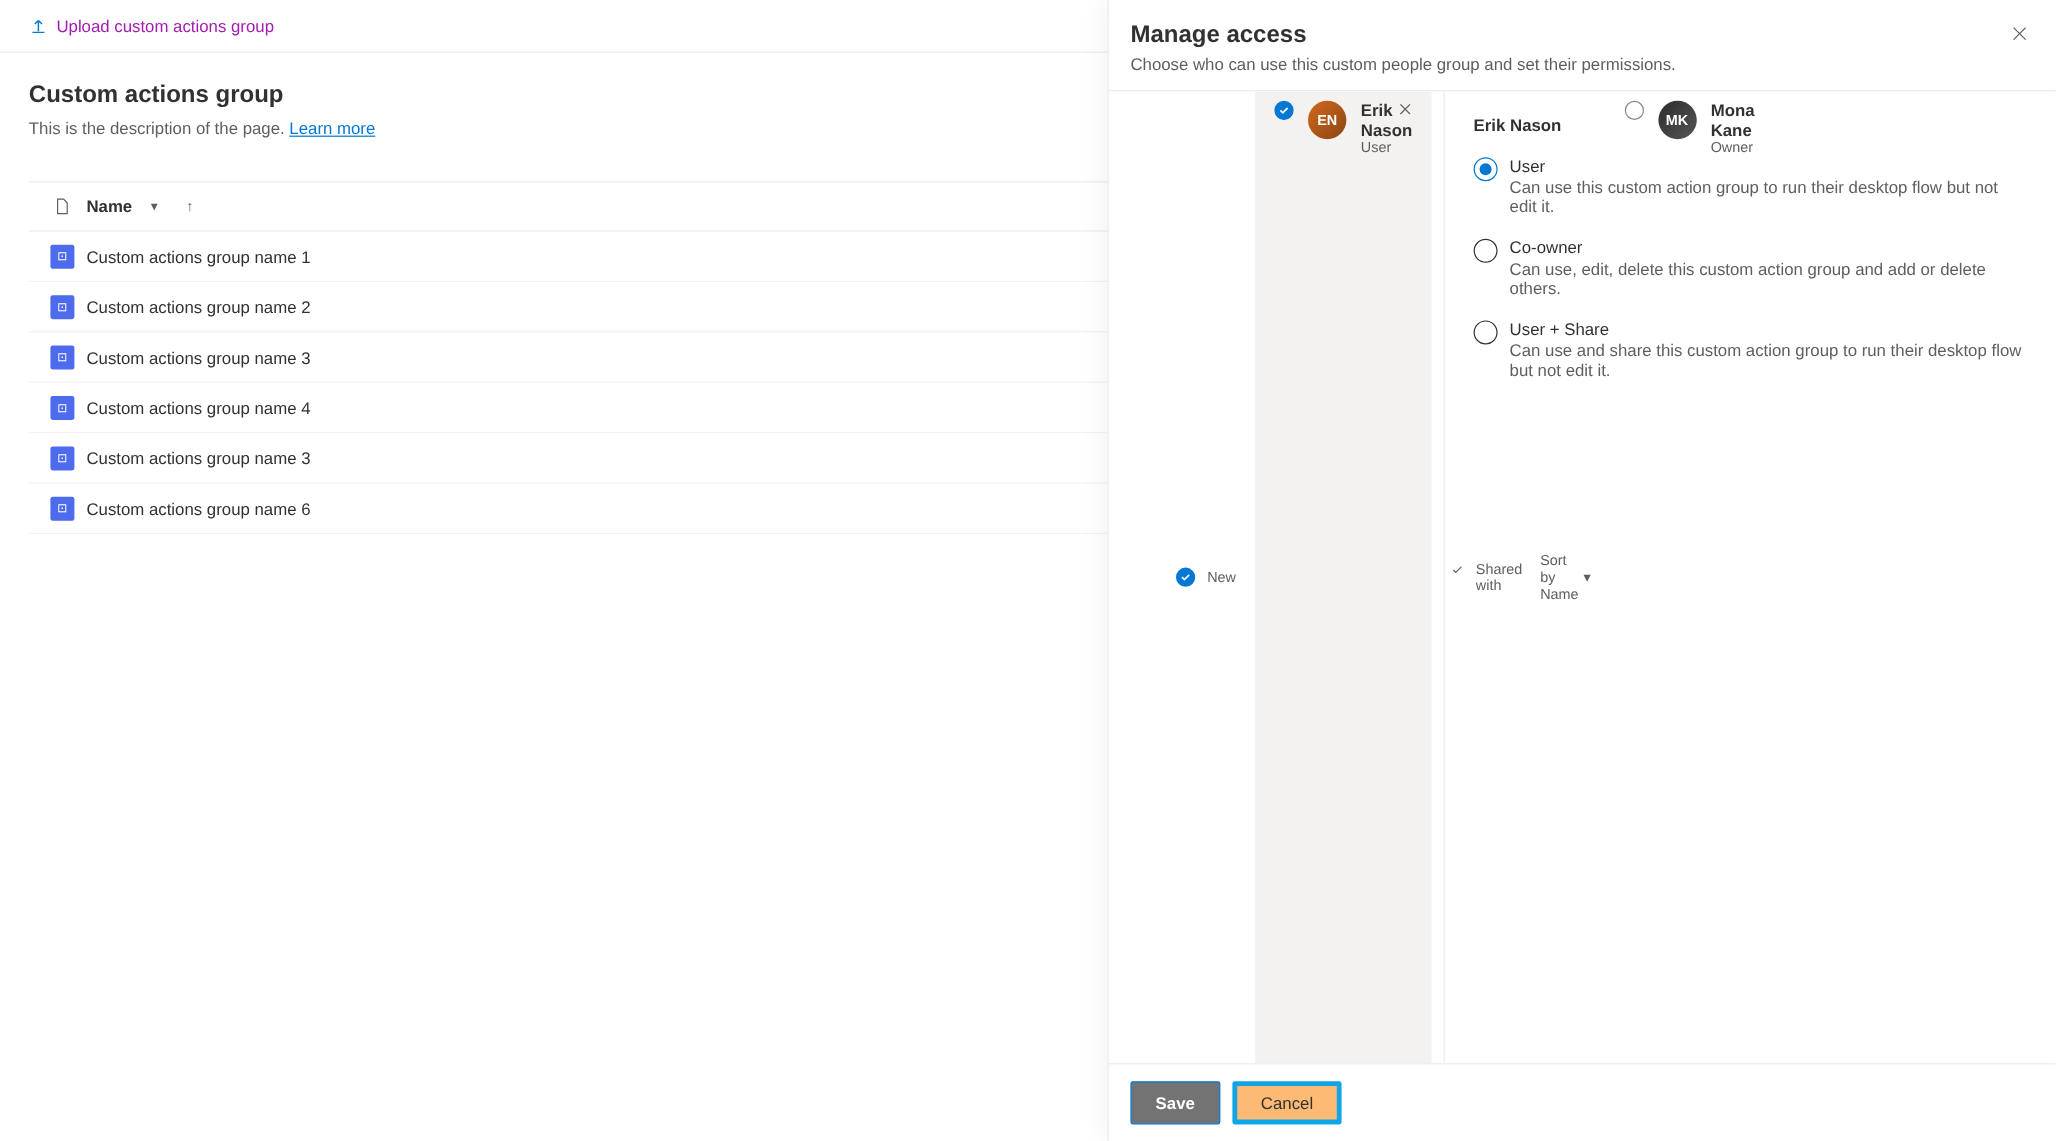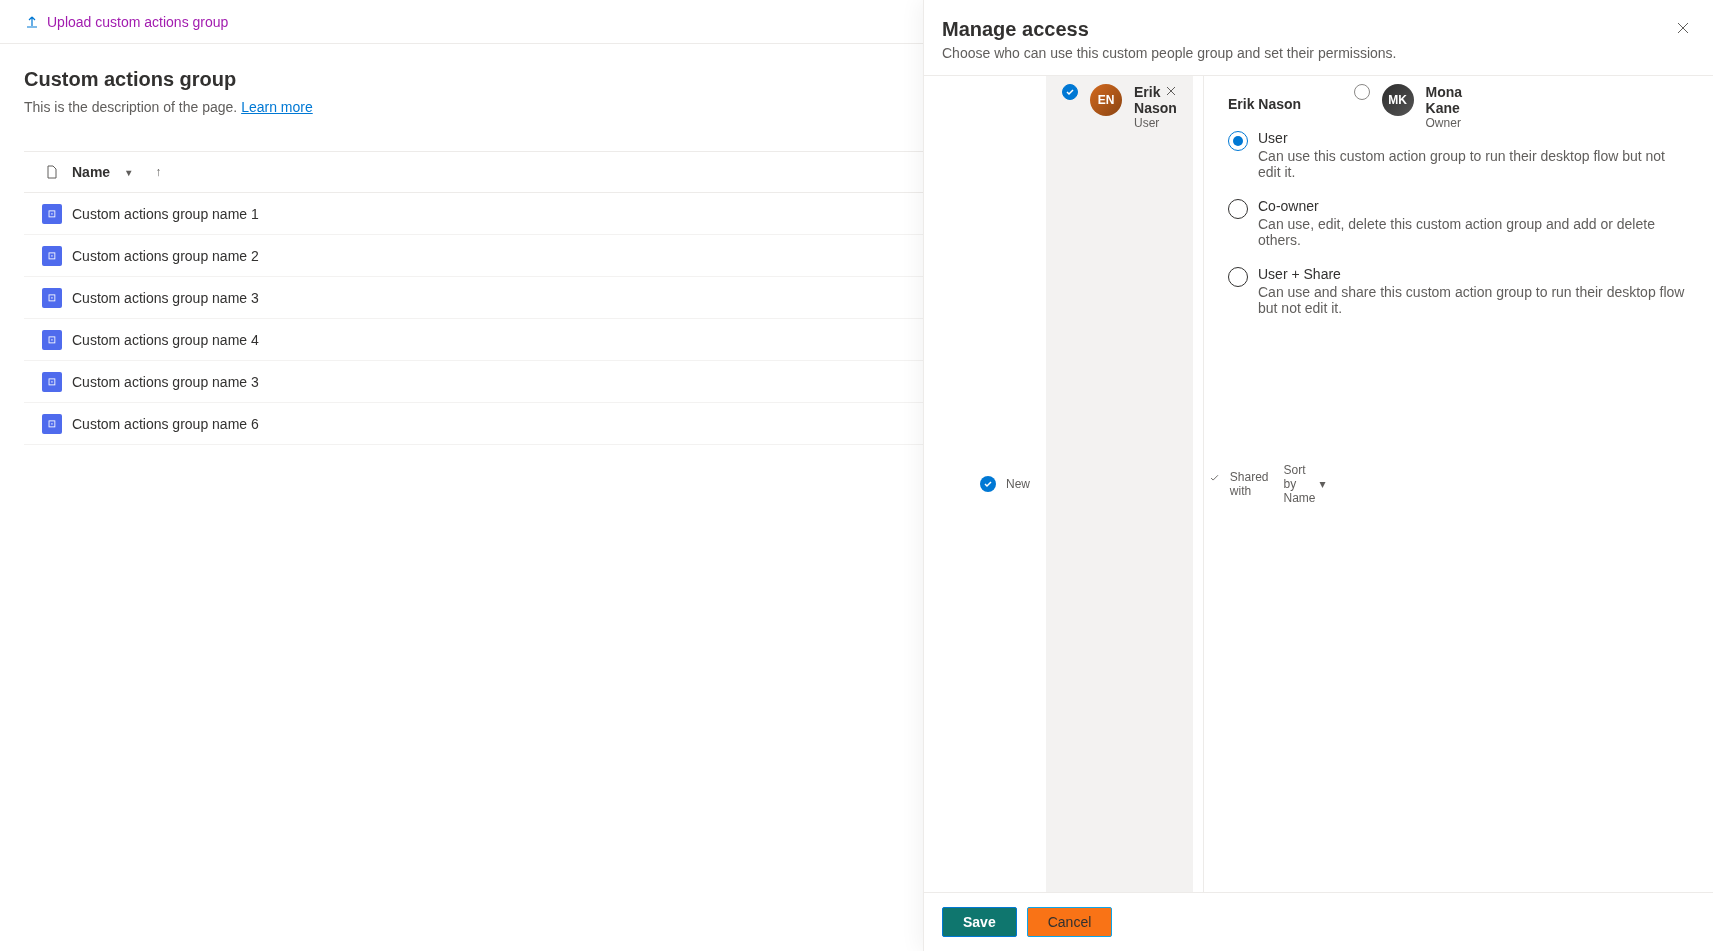--- a/index.html
+++ b/index.html
@@ -170,22 +170,22 @@
 .radio-text .r-desc { font-size:14px; color:#605e5c;}
 
 .panel-footer {
   border-top:1px solid #edebe9;
   padding: 14px 18px;
   display:flex; gap:10px;
 }
 .btn {
   padding: 6px 20px; font-size:14px; border-radius:2px; cursor:pointer;
 }
-.btn-primary { background:#0f766e; color:#fff; border:1px solid #0078d4; font-weight:600;}
-.btn-secondary { background:#f97316; color:#323130; border:1px solid #0ea5e9;}
+.btn-primary { background:#737373; color:#fff; border:1px solid #0078d4; font-weight:600;}
+.btn-secondary { background:#fdba74; color:#323130; border:4px solid #0ea5e9;}
 </style>
 </head>
 <body>
 
 <div class="top-bar">
   <div class="upload-link">
     <svg viewBox="0 0 16 16" fill="none" stroke="#0078d4" stroke-width="1.2">
         <path d="M8 12V3M8 3l-3 3M8 3l3 3M3 13h10"></path>
       </svg>
     <span>Upload custom actions group</span>

